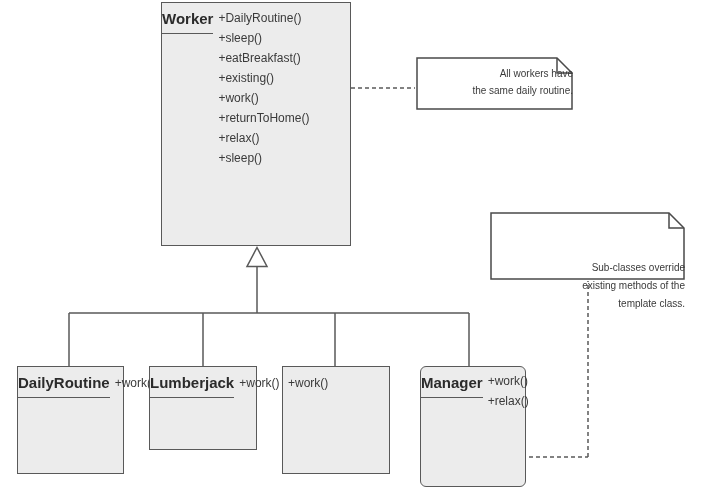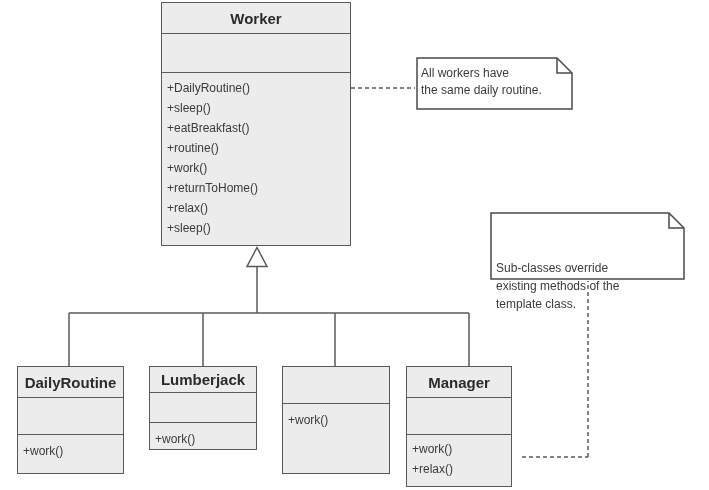--- a/index.html
+++ b/index.html
@@ -4,51 +4,51 @@
 <style>
   html,body { margin:0; padding:0; background:#ffffff; }
   #canvas {
     position:relative; width:709px; height:490px; background:#ffffff;
     font-family:"Liberation Sans", sans-serif; color:#333; overflow:hidden;
   }
   
   .uml-class {
     position:absolute; box-sizing:border-box;
     background:#ececec; border:1.5px solid #595959;
-    display:flex; flex-direction:column;
+    display:flex; 
   }
   .uml-class .title {
     box-sizing:border-box; border-bottom:1.5px solid #595959;
     font-weight:bold; font-size:15px; color:#2b2b2b;
     display:flex; align-items:center; justify-content:center;
   }
   .uml-class .attrs {
     box-sizing:border-box; border-bottom:1.5px solid #595959;
   }
   .uml-class .methods {
     box-sizing:border-box; padding:5px 4px 0 5px;
     font-size:12px; line-height:20px; color:#3a3a3a; flex:1;
   }
   
   #cls-worker      { left:161px; top:2px;   width:190px; height:244px; }
   #cls-worker .title { height:31px; }
   #cls-worker .attrs { height:39px; }
   #cls-firefighter { left:17px;  top:366px; width:107px; height:108px; }
   #cls-lumberjack  { left:149px; top:366px; width:108px; height:84px; }
   #cls-postman     { left:282px; top:366px; width:108px; height:108px; }
-  #cls-manager     { left:406px; top:366px; width:106px; height:121px; }
+  #cls-manager     { left:420px; top:366px; width:106px; height:121px;border-radius:6px; }
   .sub .title { height:31px; }
   .sub .attrs { height:37px; }
   .sub .methods { padding-top:6px; }
   #cls-manager .methods { padding-top:4px; }
   
   .uml-note { position:absolute; }
   .uml-note svg { position:absolute; left:0; top:0; }
   .uml-note .note-text {
-    position:relative; font-size:12px; color:#3a3a3a;
+    position:relative; font-size:10px; color:#3a3a3a;text-align:right;
   }
   #note-daily-routine { left:416px; top:57px; width:157px; height:53px; }
   #note-daily-routine .note-text { padding:8px 0 0 5px; line-height:17px; }
   #note-subclasses { left:490px; top:212px; width:195px; height:68px; }
   #note-subclasses .note-text { padding:7px 0 0 6px; line-height:18px;margin-top:40px; }
   
   #connectors { position:absolute; left:0; top:0; pointer-events:none; }
 </style>
 </head>
 <body>
@@ -70,21 +70,21 @@
     <line x1="588" y1="457" x2="588" y2="281" stroke="#595959" stroke-width="1.5" stroke-dasharray="4,3"></line>
   </svg>
 
   <div class="uml-class" id="cls-worker">
     <div class="title">Worker</div>
     <div class="attrs"></div>
     <div class="methods">
       <div>+DailyRoutine()</div>
       <div>+sleep()</div>
       <div>+eatBreakfast()</div>
-      <div>+routine()</div>
+      <div>+existing()</div>
       <div>+work()</div>
       <div>+returnToHome()</div>
       <div>+relax()</div>
       <div>+sleep()</div>
     </div>
   </div>
 
   <div class="uml-class sub" id="cls-firefighter">
     <div class="title">DailyRoutine</div>
     <div class="attrs"></div>

